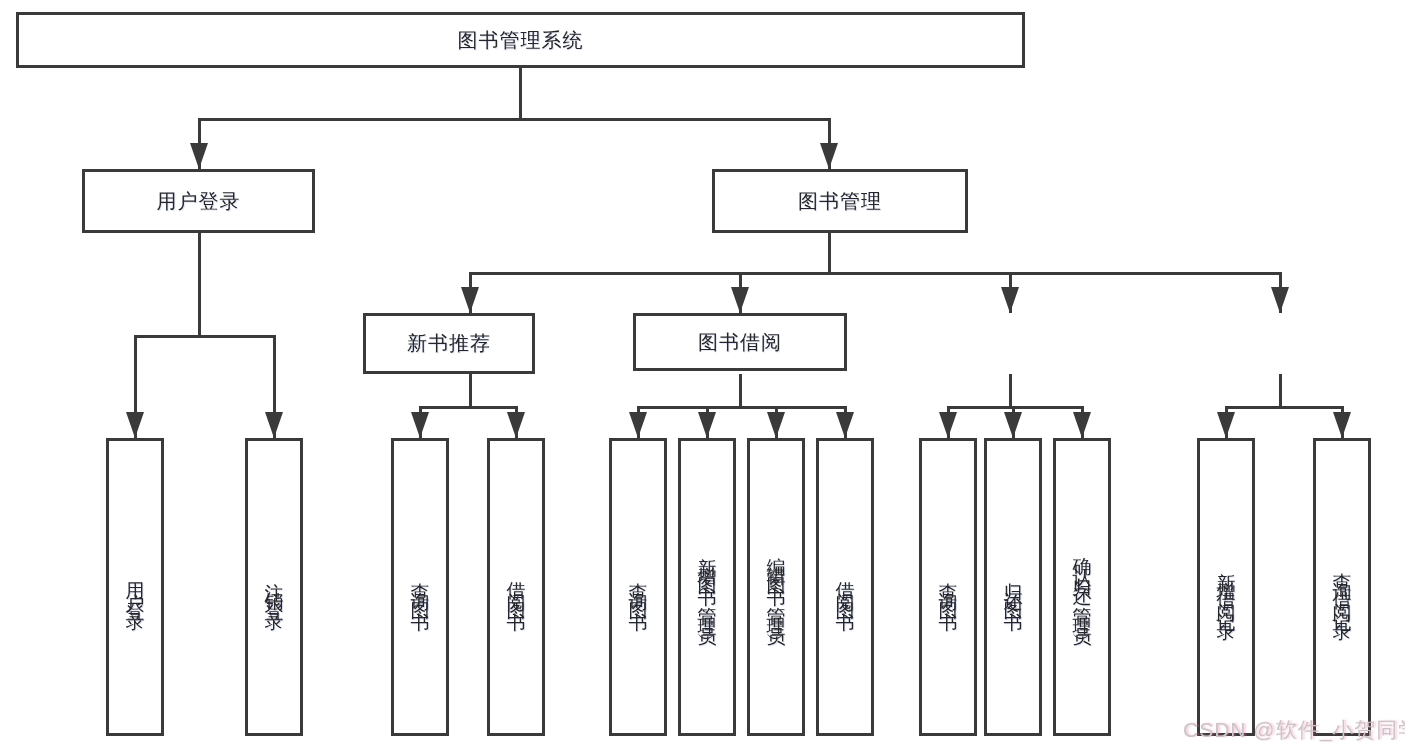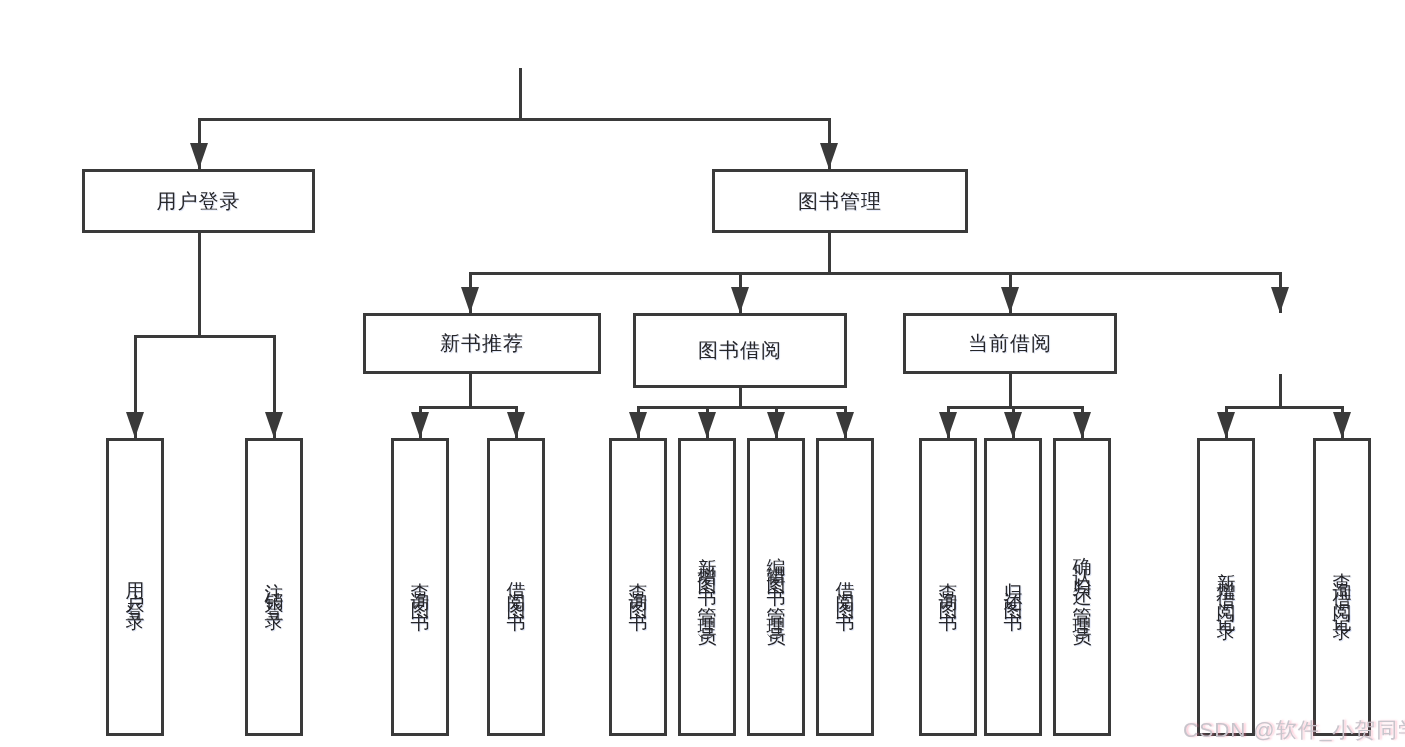--- a/index.html
+++ b/index.html
@@ -99,36 +99,36 @@
   <div class="vline" style="left:1081px;top:406px;height:32px"></div>
   <div class="arrow" style="left:1073px;top:412px"></div>
 
   <div class="vline" style="left:1279px;top:374px;height:32px"></div>
   <div class="hline" style="left:1225px;top:406px;width:119px"></div>
   <div class="vline" style="left:1225px;top:406px;height:32px"></div>
   <div class="arrow" style="left:1217px;top:412px"></div>
   <div class="vline" style="left:1341px;top:406px;height:32px"></div>
   <div class="arrow" style="left:1333px;top:412px"></div>
 
+  <div class="node" style="left:16px;top:12px;width:1009px;height:56px">
+    <span class="lbl">图书管理系统</span>
+  </div>
 
   <div class="node" style="left:82px;top:169px;width:233px;height:64px">
     <span class="lbl">用户登录</span>
   </div>
   <div class="node" style="left:712px;top:169px;width:256px;height:64px">
     <span class="lbl">图书管理</span>
   </div>
 
-  <div class="node" style="left:363px;top:313px;width:238px;height:61px">
+  <div class="node" style="left:363px;top:313px;width:172px;height:61px">
     <span class="lbl">新书推荐</span>
   </div>
-  <div class="node" style="left:633px;top:313px;width:214px;height:75px">
+  <div class="node" style="left:633px;top:313px;width:214px;height:58px">
     <span class="lbl">图书借阅</span>
-  </div>
-  <div class="node" style="left:903px;top:313px;width:214px;height:61px">
-    <span class="lbl">当前借阅</span>
   </div>
 
   <div class="node vert" style="left:106px;top:438px;width:58px;height:298px">
     <span class="lbl">用户登录</span>
   </div>
   <div class="node vert" style="left:245px;top:438px;width:58px;height:298px">
     <span class="lbl">注销登录</span>
   </div>
 
   <div class="node vert" style="left:391px;top:438px;width:58px;height:298px">

